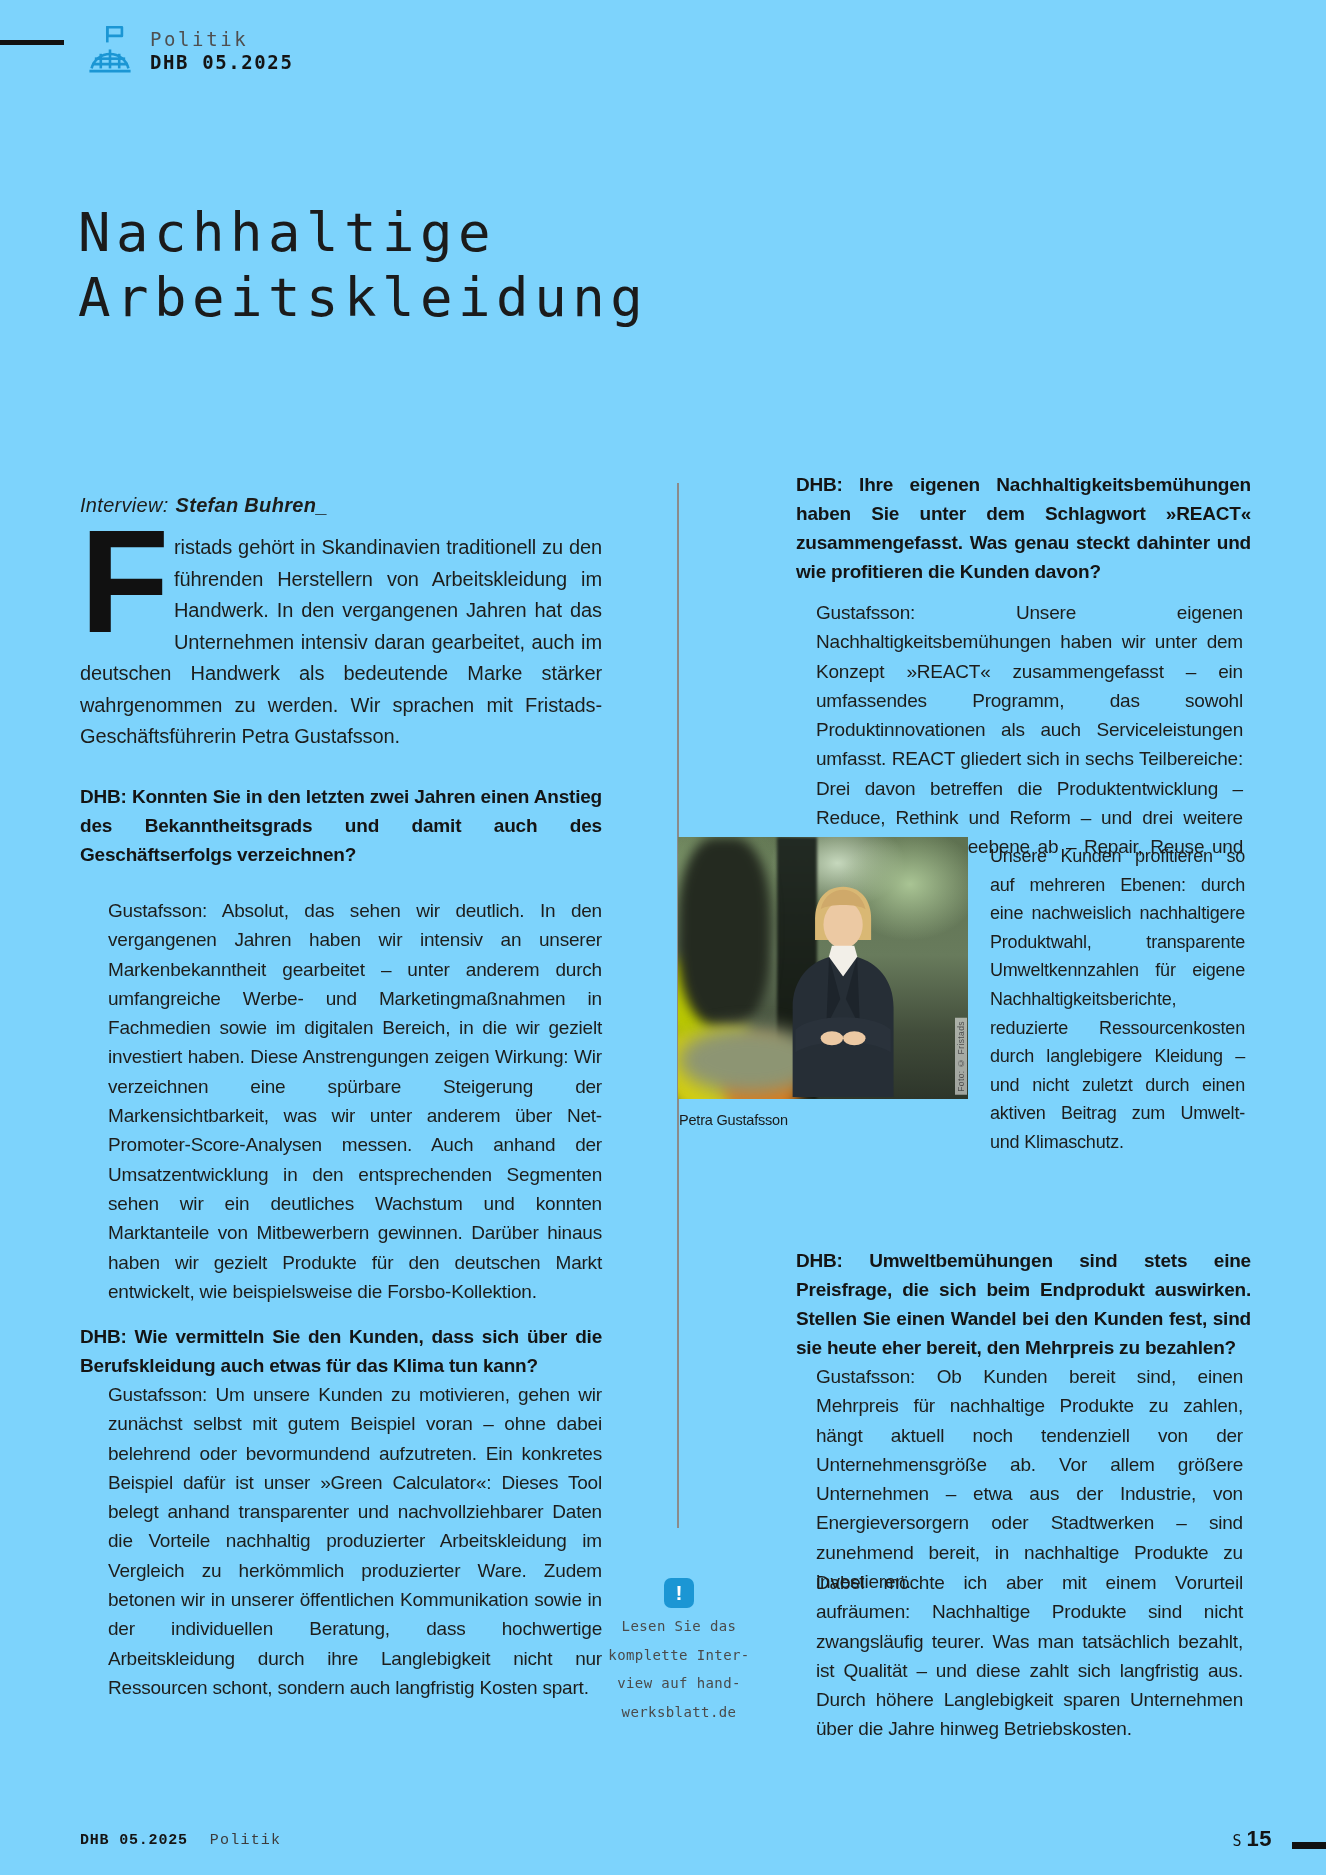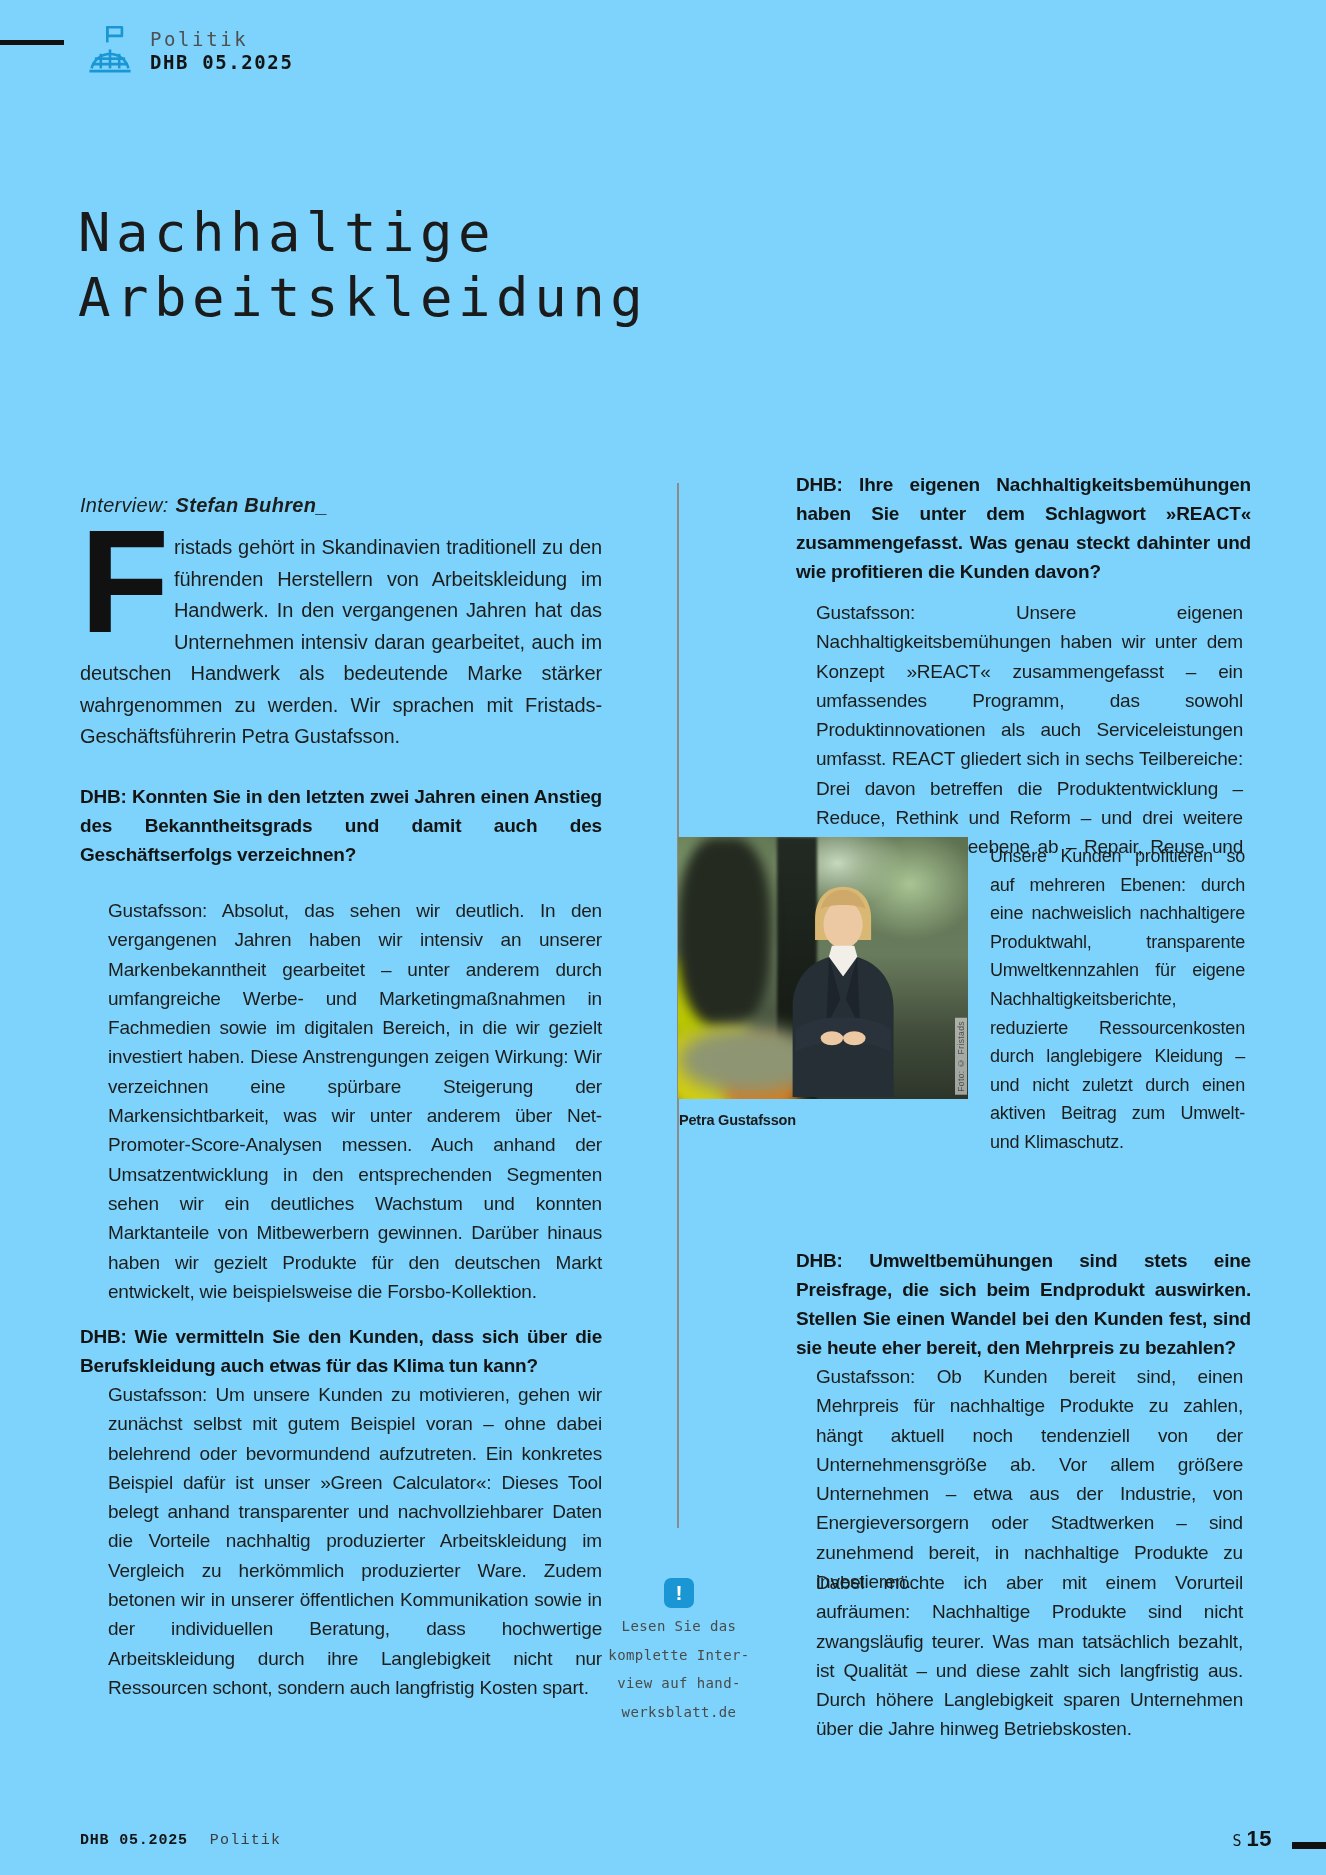--- a/index.html
+++ b/index.html
@@ -56,21 +56,21 @@
   .hv1{left:-6%;bottom:-8%;width:34%;height:42%;background:#d3cf12;}
   .hv2{left:16%;bottom:-12%;width:26%;height:36%;background:#e07a16;}
   .hv3{left:-10%;bottom:24%;width:26%;height:30%;background:#b9c703;}
   .fig-r{right:-6%;top:10%;width:32%;height:72%;background:#242a20;border-radius:40%;filter:blur(6px);}
   .floor{right:6%;bottom:-6%;width:50%;height:26%;background:#8d9573;border-radius:50%;filter:blur(9px);}
   .person{position:absolute;left:28%;top:13%;width:58%;height:87%;}
   .credit{
     position:absolute;right:1px;bottom:4px;writing-mode:vertical-rl;transform:rotate(180deg);
     font-size:8.5px;color:#4e4e4e;background:rgba(255,255,255,.55);padding:3px 1px;letter-spacing:.4px;
   }
-  .caption{left:679px;top:1112px;font-size:14.5px;font-weight:bold;color:#1a1a1a;letter-spacing:-0.2px;}
+  .caption{left:679px;top:1112px;font-size:14.5px;font-weight:normal;color:#1a1a1a;letter-spacing:-0.2px;}
   
   .info-icon{left:664px;top:1578px;width:30px;height:30px;border-radius:7px;
       display:flex;align-items:center;justify-content:center;
       color:#fff;font-weight:bold;font-size:21px;font-family:"Liberation Sans",sans-serif;}
   .info-txt{left:589px;top:1612px;width:180px;text-align:center;
       font-family:"DejaVu Sans Mono",monospace;font-size:14px;line-height:28.5px;
       color:#4a4a4a;letter-spacing:.4px;white-space:pre-line;}
   
   .footer-left{left:80px;top:1832px;font-family:Liberation Mono, monospace;font-size:15px;}
   .footer-left .iss{font-weight:bold;color:#141414;letter-spacing:.8px;margin-right:22px;}

